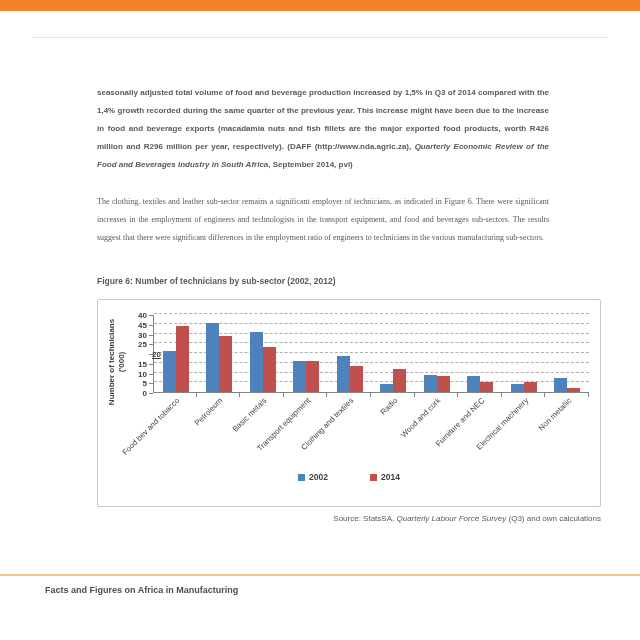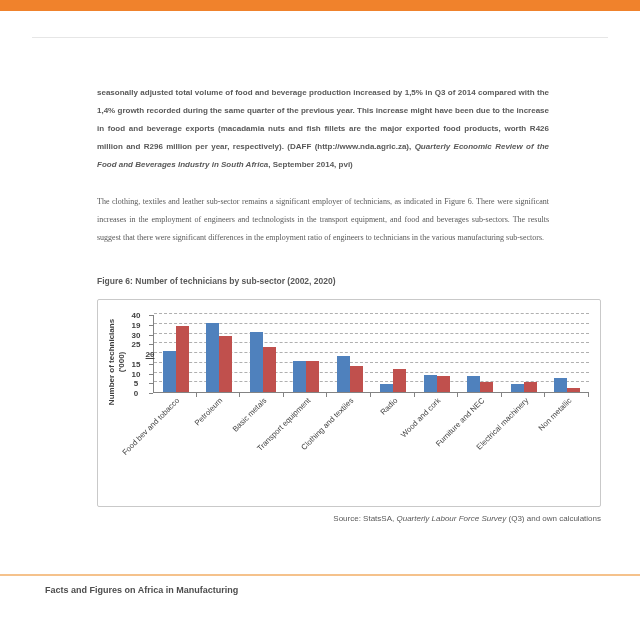--- a/index.html
+++ b/index.html
@@ -26,21 +26,21 @@
     background:#ffffff; border:1px solid #c9c9c9; border-radius:2px;
   }
   .plot {
     position:absolute; left:55px; top:15px; width:436px; height:78px;
     border-left:1px solid #838383; border-bottom:1px solid #838383;
     display:flex; align-items:flex-end;
   }
   .gridline { position:absolute; left:0; right:0; height:0; border-top:1px dashed #b0b0b0; }
   .bar-group { position:relative; flex:1; height:100%; display:flex; align-items:flex-end; justify-content:center; }
   .bar { width:13px; }
-  .ytick-label { position:absolute; width:22px; text-align:center; font-size:8px; font-weight:bold; color:#404040; line-height:9px; }
+  .ytick-label { position:absolute; width:22px; text-align:right; font-size:8px; font-weight:bold; color:#404040; line-height:9px; }
   .ytick-mark { position:absolute; width:4px; height:1px; background:#838383; }
   .xtick-mark { position:absolute; width:1px; height:4px; background:#838383; }
   .y-title {
     position:absolute; left:9px; top:113px; width:102px;
     transform:rotate(-90deg); transform-origin:0 0;
     text-align:center; font-size:8px; font-weight:bold; color:#404040; line-height:10px;
   }
   .cat-label {
     position:absolute; width:110px; text-align:right;
     transform:rotate(-45deg); transform-origin:100% 0;
@@ -56,21 +56,21 @@
 </head>
 <body>
 
 <div class="top-bar"></div>
 <div class="header-rule"></div>
 
 <p class="para" id="p1"><span>seasonally adjusted total volume of food and beverage production increased by 1,5% in Q3 of 2014 compared with the 1,4% growth recorded during the same quarter of the previous year. This increase might have been due to the increase in food and beverage exports (macadamia nuts and fish fillets are the major exported food products, worth R426 million and R296 million per year, respectively). (DAFF (http://www.nda.agric.za), </span><span class="italic">Quarterly Economic Review of the Food and Beverages Industry in South Africa</span><span>, September 2014, pvi)</span></p>
 
 <p class="para" id="p2">The clothing, textiles and leather sub-sector remains a significant employer of technicians, as indicated in Figure 6. There were significant increases in the employment of engineers and technologists in the transport equipment, and food and beverages sub-sectors. The results suggest that there were significant differences in the employment ratio of engineers to technicians in the various manufacturing sub-sectors.</p>
 
-<div class="fig-caption">Figure 6: Number of technicians by sub-sector (2002, 2020)</div>
+<div class="fig-caption">Figure 6: Number of technicians by sub-sector (2002, 2012)</div>
 
 <div class="fig-panel">
   <div class="y-title">
     <span>Number of technicians</span><br>
     <span>('000)</span>
   </div>
   <div class="plot">
       <div class="gridline" style="bottom: 9.75px;"></div>
       <div class="gridline" style="bottom: 19.5px;"></div>
       <div class="gridline" style="bottom: 29.25px;"></div>
@@ -113,35 +113,45 @@
       </div>
       <div class="bar-group">
         <div class="bar" title="Electrical machinery 2002: 4" style="height: 7.8px; background: rgb(79, 129, 189);"></div>
         <div class="bar" title="Electrical machinery 2014: 5" style="height: 9.75px; background: rgb(192, 80, 77);"></div>
       </div>
       <div class="bar-group">
         <div class="bar" title="Non metallic 2002: 7" style="height: 13.65px; background: rgb(79, 129, 189);"></div>
         <div class="bar" title="Non metallic 2014: 2" style="height: 3.9px; background: rgb(192, 80, 77);"></div>
       </div>
     </div>
+  <div class="legend">
+      <div class="legend-item">
+        <div class="legend-swatch" style="background: rgb(79, 129, 189);"></div>
+        <div class="">2002</div>
+      </div>
+      <div class="legend-item">
+        <div class="legend-swatch" style="background: rgb(192, 80, 77);"></div>
+        <div class="">2014</div>
+      </div>
+    </div>
 <div class="ytick-label" style="left: 27px; top: 89px;">0</div>
     <div class="ytick-mark" style="left: 51px; top: 93px;"></div>
     <div class="ytick-label" style="left: 27px; top: 79.25px;">5</div>
     <div class="ytick-mark" style="left: 51px; top: 83.25px;"></div>
     <div class="ytick-label" style="left: 27px; top: 69.5px;">10</div>
     <div class="ytick-mark" style="left: 51px; top: 73.5px;"></div>
     <div class="ytick-label" style="left: 27px; top: 59.75px;">15</div>
     <div class="ytick-mark" style="left: 51px; top: 63.75px;"></div>
     <div class="ytick-label" style="left: 41px; top: 50px; text-decoration: underline;">20</div>
     <div class="ytick-mark" style="left: 51px; top: 54px;"></div>
     <div class="ytick-label" style="left: 27px; top: 40.25px;">25</div>
     <div class="ytick-mark" style="left: 51px; top: 44.25px;"></div>
     <div class="ytick-label" style="left: 27px; top: 30.5px;">30</div>
     <div class="ytick-mark" style="left: 51px; top: 34.5px;"></div>
-    <div class="ytick-label" style="left: 27px; top: 20.75px;">19</div>
+    <div class="ytick-label" style="left: 27px; top: 20.75px;">45</div>
     <div class="ytick-mark" style="left: 51px; top: 24.75px;"></div>
     <div class="ytick-label" style="left: 27px; top: 11px;">40</div>
     <div class="ytick-mark" style="left: 51px; top: 15px;"></div>
     <div class="cat-label" style="left: -33.2px; top: 96px;">Food bev and tobacco</div>
     <div class="xtick-mark" style="left: 97.6px; top: 93px;"></div>
     <div class="cat-label" style="left: 10.4px; top: 96px;">Petroleum</div>
     <div class="xtick-mark" style="left: 141.2px; top: 93px;"></div>
     <div class="cat-label" style="left: 54px; top: 96px;">Basic metals</div>
     <div class="xtick-mark" style="left: 184.8px; top: 93px;"></div>
     <div class="cat-label" style="left: 97.6px; top: 96px;">Transport equipment</div>

